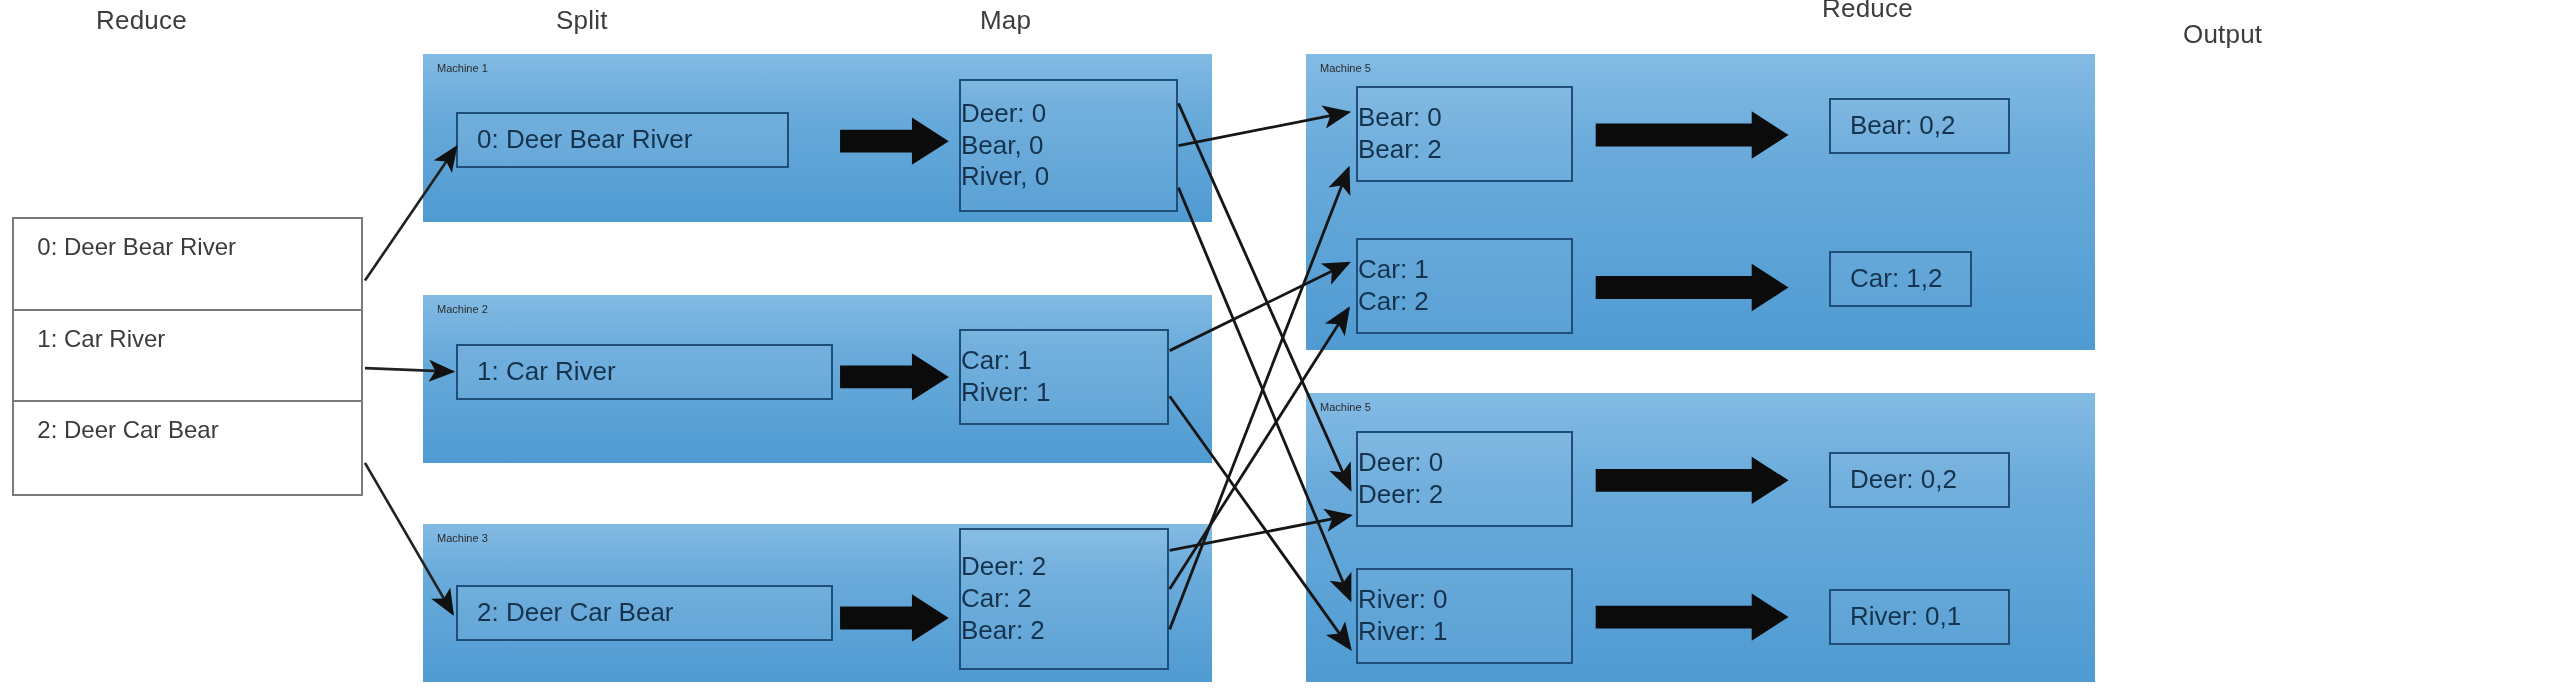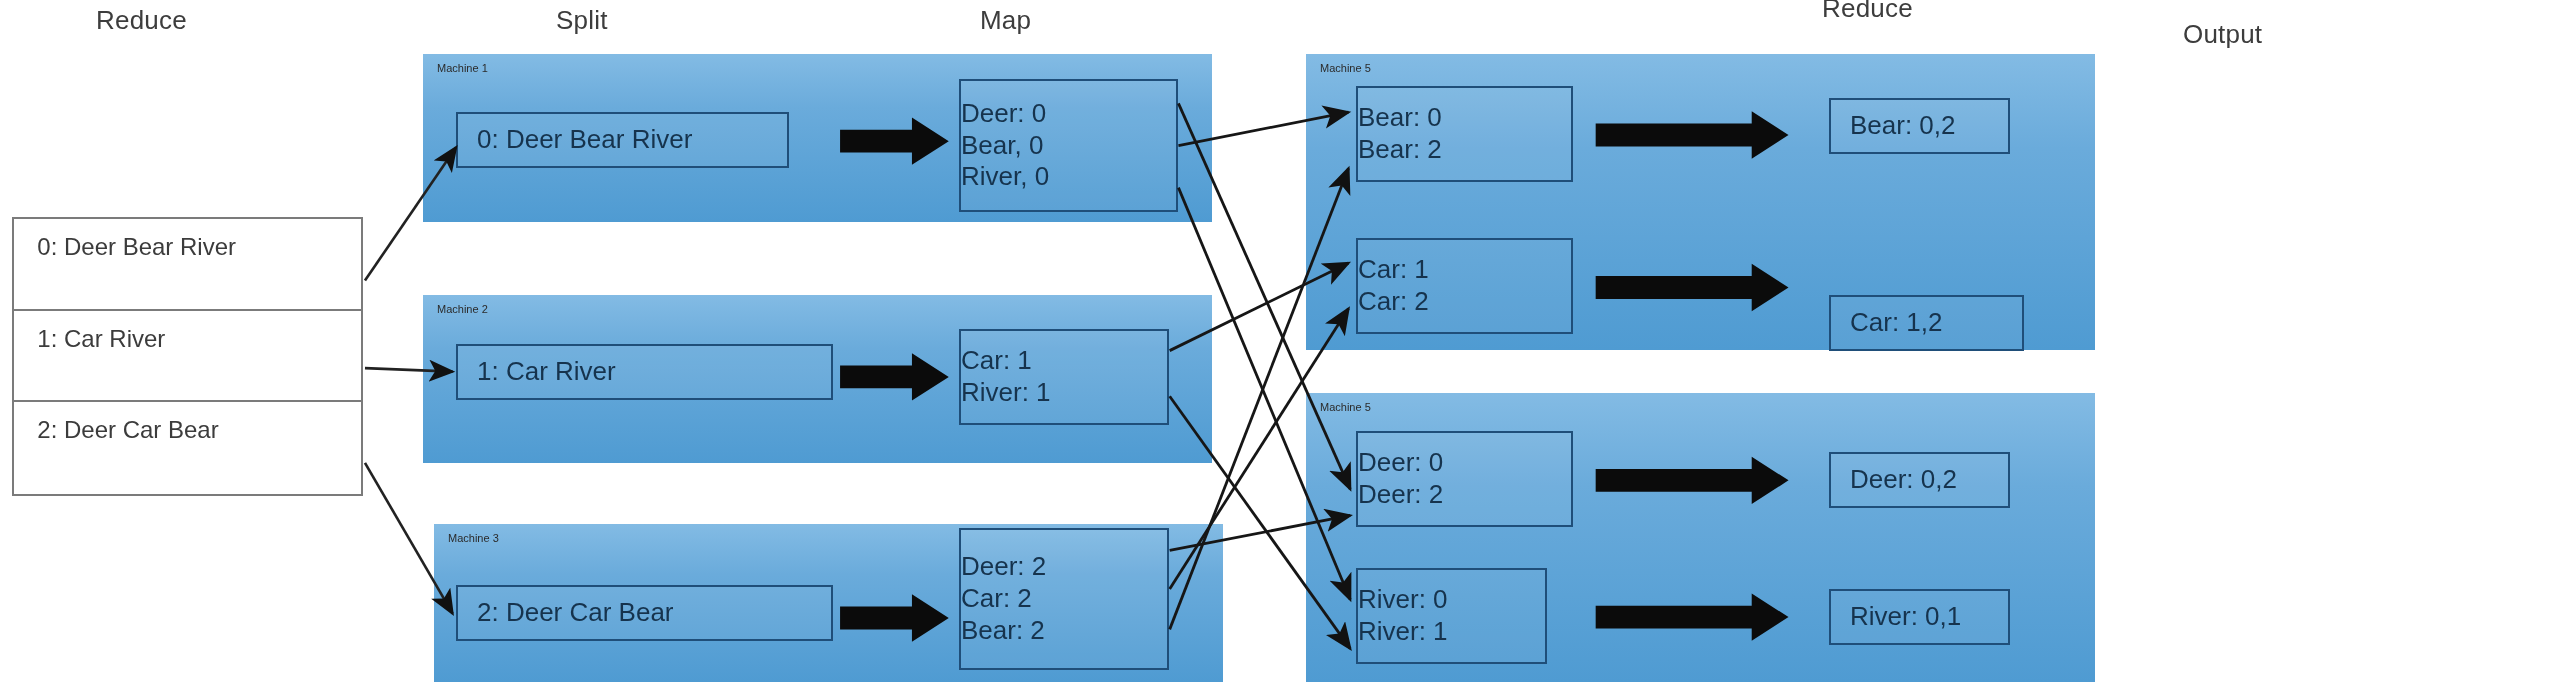--- a/index.html
+++ b/index.html
@@ -133,21 +133,21 @@
     <div class="machine-label">Machine 2</div>
   </div>
   <div class="ibox center-single" style="left:456px; top:344px; width:377px; height:56px;">
     <div class="line">1: Car River</div>
   </div>
   <div class="ibox" style="left:959px; top:329px; width:210px; height:96px;">
     <div class="line">Car: 1</div>
     <div class="line">River: 1</div>
   </div>
 
-  <div class="machine-panel" style="left:434px; top:524px; width:789px; height:158px;">
+  <div class="machine-panel" style="left:423px; top:524px; width:789px; height:158px;">
     <div class="machine-label">Machine 3</div>
   </div>
   <div class="ibox center-single" style="left:456px; top:585px; width:377px; height:56px;">
     <div class="line">2: Deer Car Bear</div>
   </div>
   <div class="ibox" style="left:959px; top:528px; width:210px; height:142px;">
     <div class="line">Deer: 2</div>
     <div class="line">Car: 2</div>
     <div class="line">Bear: 2</div>
   </div>
@@ -159,32 +159,32 @@
     <div class="line">Bear: 0</div>
     <div class="line">Bear: 2</div>
   </div>
   <div class="ibox" style="left:1356px; top:238px; width:217px; height:96px;">
     <div class="line">Car: 1</div>
     <div class="line">Car: 2</div>
   </div>
   <div class="ibox center-single" style="left:1829px; top:98px; width:181px; height:56px;">
     <div class="line">Bear: 0,2</div>
   </div>
-  <div class="ibox center-single" style="left:1829px; top:251px; width:195px; height:56px;margin-top:44px;">
+  <div class="ibox center-single" style="left:1829px; top:251px; width:143px; height:56px;">
     <div class="line">Car: 1,2</div>
   </div>
 
   <div class="machine-panel" style="left:1306px; top:393px; width:789px; height:289px;">
     <div class="machine-label">Machine 5</div>
   </div>
   <div class="ibox" style="left:1356px; top:431px; width:217px; height:96px;">
     <div class="line">Deer: 0</div>
     <div class="line">Deer: 2</div>
   </div>
-  <div class="ibox" style="left:1356px; top:568px; width:191px; height:96px;">
+  <div class="ibox" style="left:1356px; top:568px; width:217px; height:96px;">
     <div class="line">River: 0</div>
     <div class="line">River: 1</div>
   </div>
   <div class="ibox center-single" style="left:1829px; top:452px; width:181px; height:56px;">
     <div class="line">Deer: 0,2</div>
   </div>
   <div class="ibox center-single" style="left:1829px; top:589px; width:181px; height:56px;">
     <div class="line">River: 0,1</div>
   </div>
 

